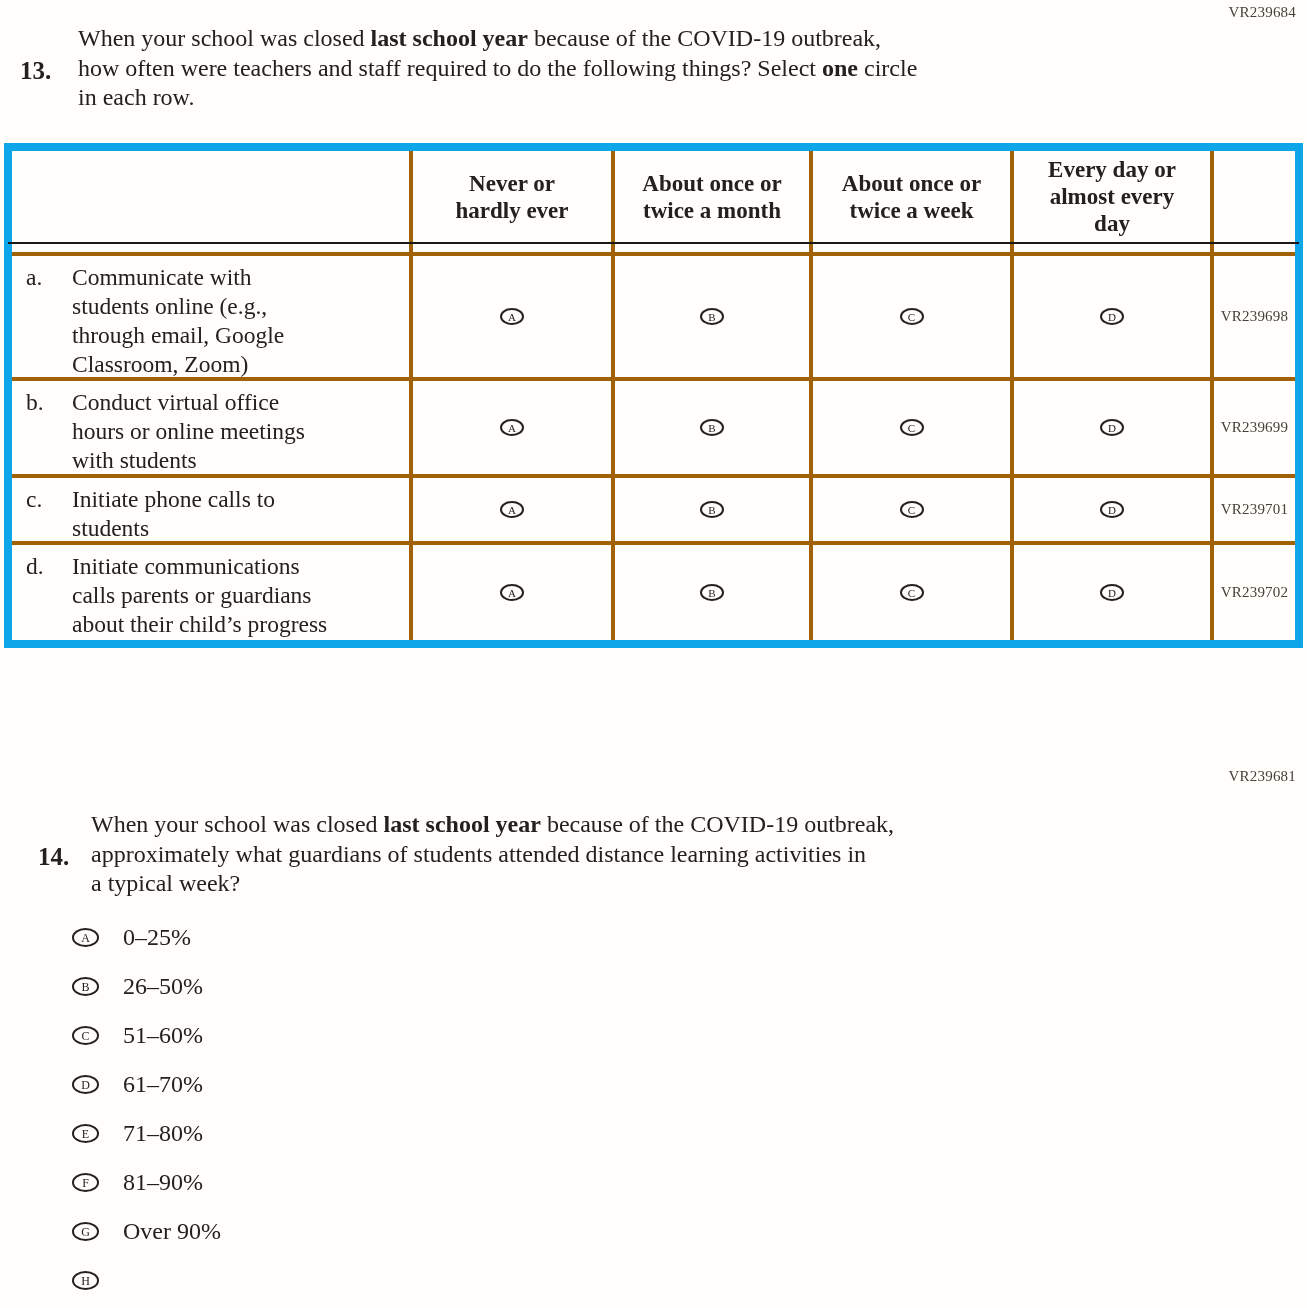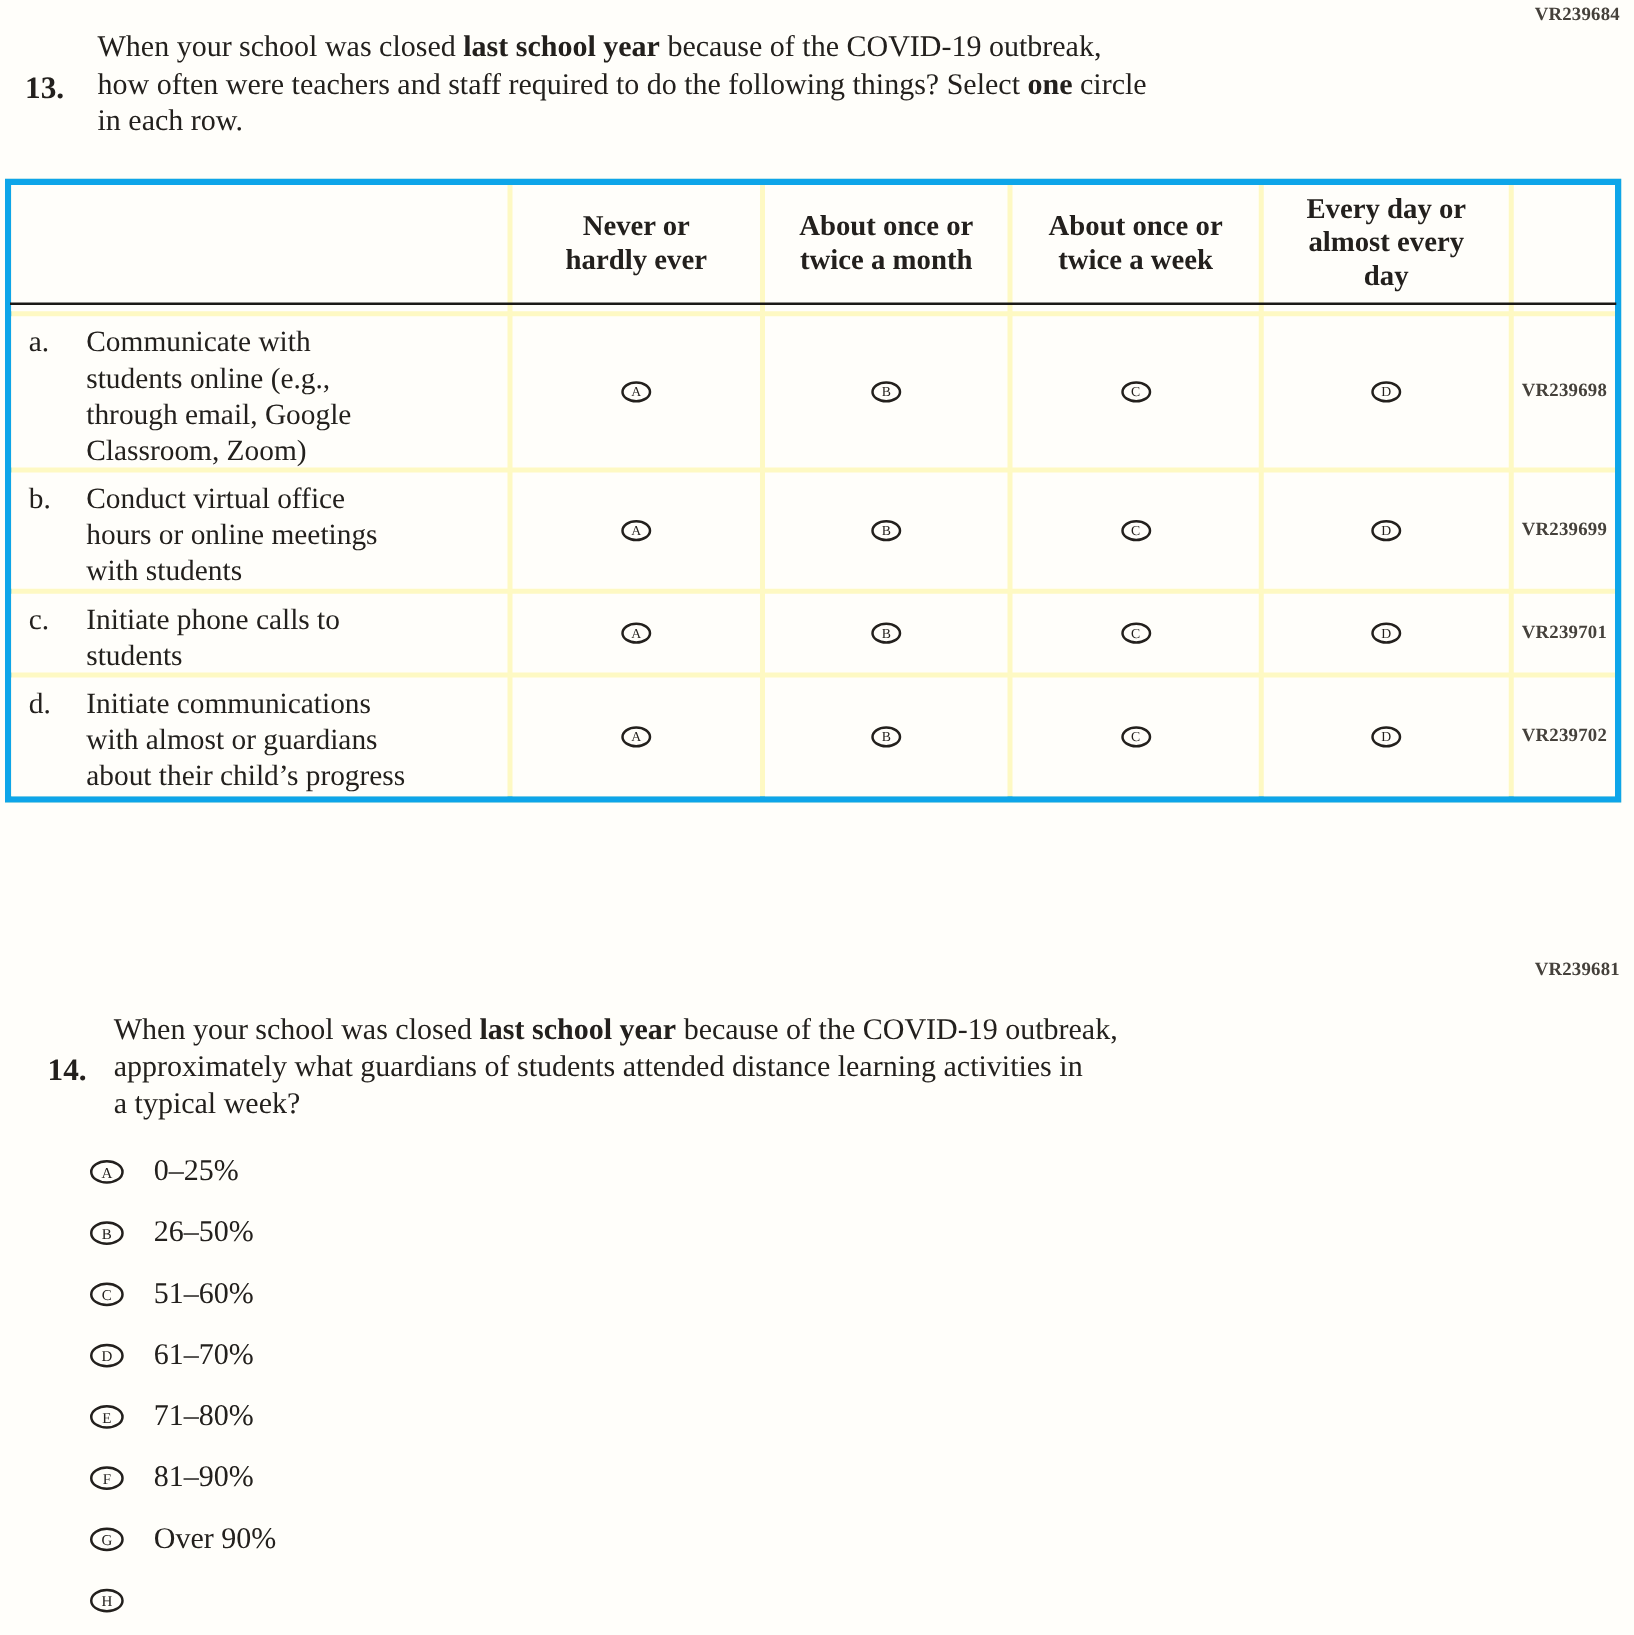--- a/index.html
+++ b/index.html
@@ -1,42 +1,42 @@
 <!DOCTYPE html>
 <html><head>
 <meta charset="utf-8">
 <style>
   html,body{margin:0;padding:0;}
   body{
     width:1307px;height:1308px;position:relative;overflow:hidden;
     background:#fffefa;color:#23201d;
     font-family:"Liberation Serif","DejaVu Serif",serif;
   }
-  .vr{font-size:15px;color:#45413b;letter-spacing:.2px;font-weight:bold;}
+  .vr{font-size:15px;color:#45413b;letter-spacing:.2px;}
   .vr-top{position:absolute;top:4px;right:11px;}
   .vr-mid{position:absolute;top:768px;right:11px;}
 
   
   .q-block{position:absolute;display:flex;align-items:flex-start;}
   #q13{top:24px;left:20px;}
   #q14{top:810px;left:38px;}
   .q-number{font-weight:bold;font-size:25px;line-height:29.5px;flex:0 0 auto;margin-top:32px;}
   #q13 .q-number{width:58px;}
   #q14 .q-number{width:53px;}
   .q-text{font-size:24px;line-height:29.5px;}
   .q-text b{font-weight:bold;}
   .q-text span{white-space:nowrap;}
 
   
   .tbl-wrap{position:absolute;top:143px;left:4px;}
   .tbl{
     display:grid;
     grid-template-columns:397px 198px 194px 197px 196px 81px;
     grid-template-rows:101px 121px 93px 63px 95px;
-    gap:4px;border:5px solid #0ea5e9;background:#fef9c3;
+    gap:4px;border:8px solid #0ea5e9;background:#a16207;
   }
   .cell{background:#fffefa;overflow:hidden;}
   .head{display:flex;flex-direction:column;align-items:center;justify-content:center;
         text-align:center;font-weight:bold;font-size:23px;line-height:27px;padding-bottom:10px;}
   .head span{white-space:nowrap;}
   .label-cell{display:flex;padding-top:7px;font-size:23.5px;line-height:29px;}
   .row-letter{flex:0 0 46px;padding-left:14px;}
   .row-text{width:340px;}
   .row-text span{white-space:nowrap;}
   .bubble-cell{display:flex;align-items:center;justify-content:center;}
@@ -167,21 +167,21 @@
         <span class="bubble">D</span>
       </div>
     <div class="cell code-cell">
         <span class="vr">VR239701</span>
       </div>
 
     <div class="cell label-cell">
       <span class="row-letter">d.</span>
       <div class="row-text">
         <span>Initiate communications</span><br>
-        <span>with almost or guardians</span><br>
+        <span>calls parents or guardians</span><br>
         <span>about their child’s progress</span>
       </div>
     </div>
     <div class="cell bubble-cell">
         <span class="bubble">A</span>
       </div>
     <div class="cell bubble-cell">
         <span class="bubble">B</span>
       </div>
     <div class="cell bubble-cell">

